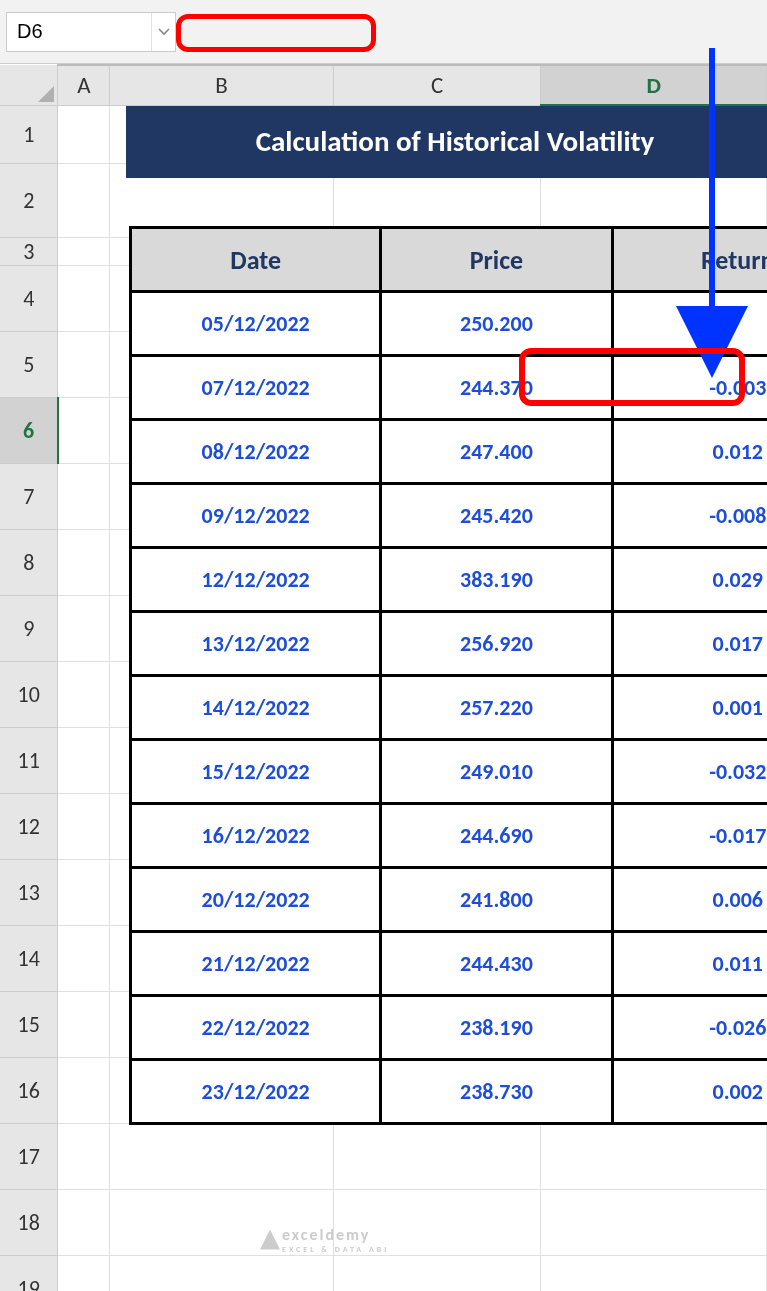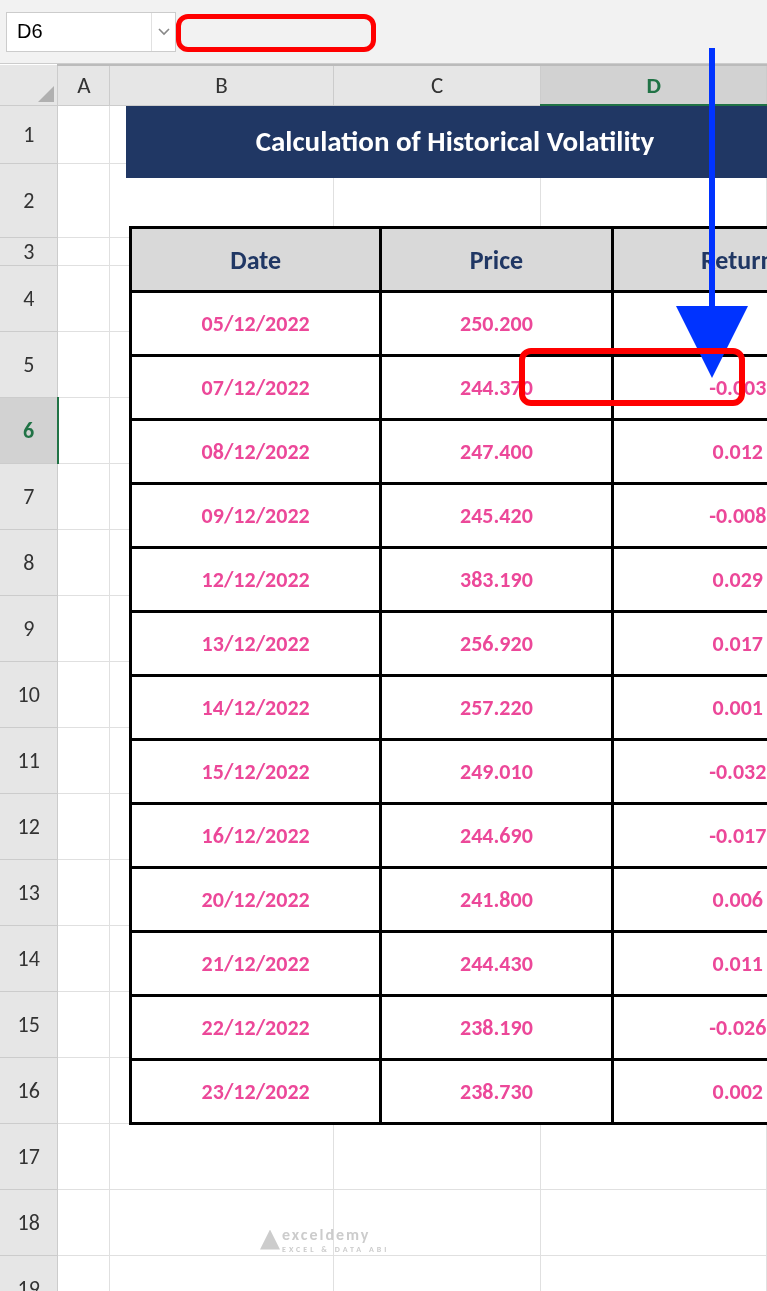--- a/index.html
+++ b/index.html
@@ -170,21 +170,21 @@
     font-size:26px;
     border:3px solid #000;
     height:64px;
     text-align:center;
   }
   .data-table td {
     border:3px solid #000;
     height:64px;
     font-size:22px;
     font-weight:700;
-    color:#ec4899;
+    color:#1d4ed8;
     background:#fff;
   }
   .data-table td.col-date { text-align:center; width:222px; }
   .data-table td.col-price { text-align:center; width:205px; }
   .data-table td.col-return { text-align:center; width:223px; }
 
   
   .d6-highlight {
     position:absolute;
     left:519px; top:348px;

